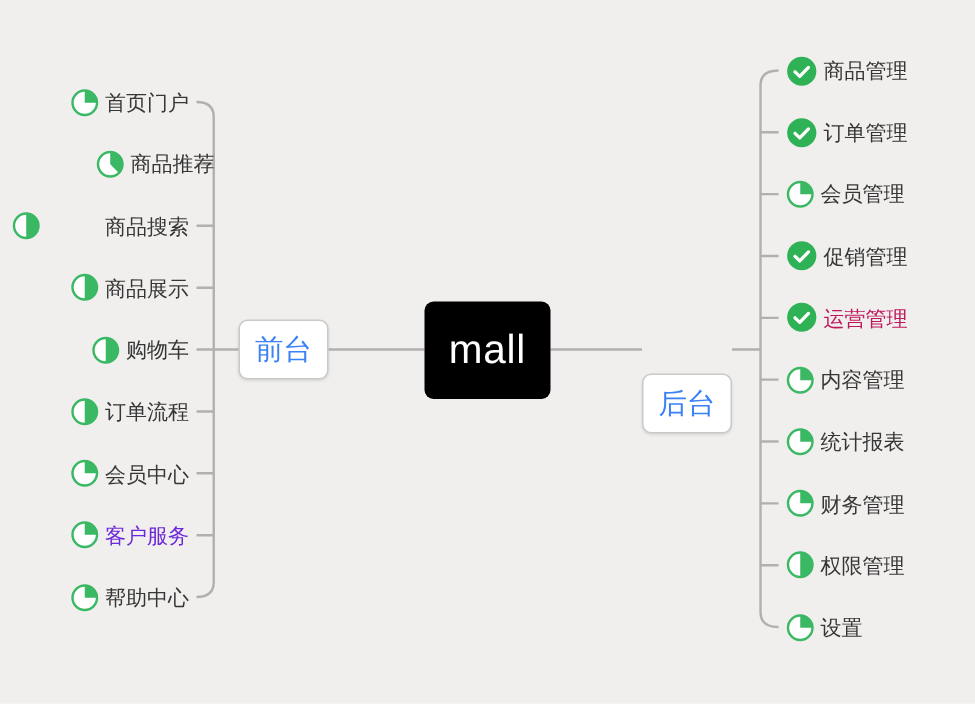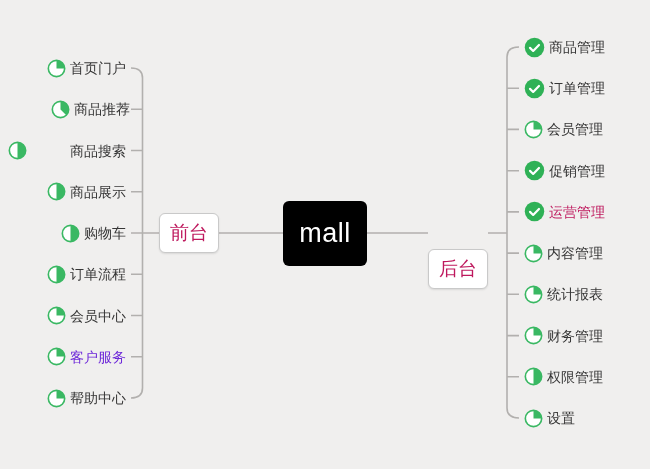--- a/index.html
+++ b/index.html
@@ -16,21 +16,21 @@
     display:flex;align-items:center;justify-content:center;
     border-radius:6px;box-sizing:border-box;
   }
   .root{
     left:283px;top:201px;width:84px;height:65px;
     color:#ffffff;font-size:27px;letter-spacing:0.5px;
   }
   .branch{
     background:#ffffff;border:1px solid #c9c9c9;
     box-shadow:0 1px 2px rgba(0,0,0,0.10);
-    width:60px;height:40px;font-size:19px;color:#be185d;
+    width:60px;height:40px;font-size:19px;color:#3b82f6;
   }
   .branch.left{left:159px;top:213px;}
   .branch.right{left:428px;top:213px;}
   .item{
     position:absolute;z-index:2;height:22px;
     display:flex;align-items:center;
   }
   .item .icon{display:flex;align-items:center;justify-content:center;}
   .item .label{
     font-size:14px;color:#363636;line-height:22px;white-space:nowrap;
@@ -50,21 +50,21 @@
   <div class="node branch right" id="right-branch-node" style="border-color: rgb(201, 201, 201); margin-top: 36px;">后台</div>
 <div class="item left-side" style="top: 57px; right: 524px;">
       <span class="icon">
         <svg width="19" height="19" viewBox="0 0 20 20">
           <circle cx="10" cy="10" r="8.6" fill="#ffffff" stroke="#3ab863" stroke-width="1.7"></circle>
           <path d="M10,10 L10,1.4 A8.6,8.6 0 0 1 18.60,10.00 Z" fill="#3ab863"></path>
         </svg>
       </span>
       <span class="label" style="color: rgb(54, 54, 54);">首页门户</span>
     </div>
-    <div class="item left-side" style="top: 98.3px; right: 520px;">
+    <div class="item left-side" style="top: 98.3px; right: 507px;">
       <span class="icon">
         <svg width="19" height="19" viewBox="0 0 20 20">
           <circle cx="10" cy="10" r="8.6" fill="#ffffff" stroke="#3ab863" stroke-width="1.7"></circle>
           <path d="M10,10 L10,1.4 A8.6,8.6 0 0 1 16.08,16.08 Z" fill="#3ab863"></path>
         </svg>
       </span>
       <span class="label" style="color: rgb(54, 54, 54);">商品推荐</span>
     </div>
     <div class="item left-side" style="top: 139.5px; right: 524px; gap: 39px;">
       <span class="icon">

